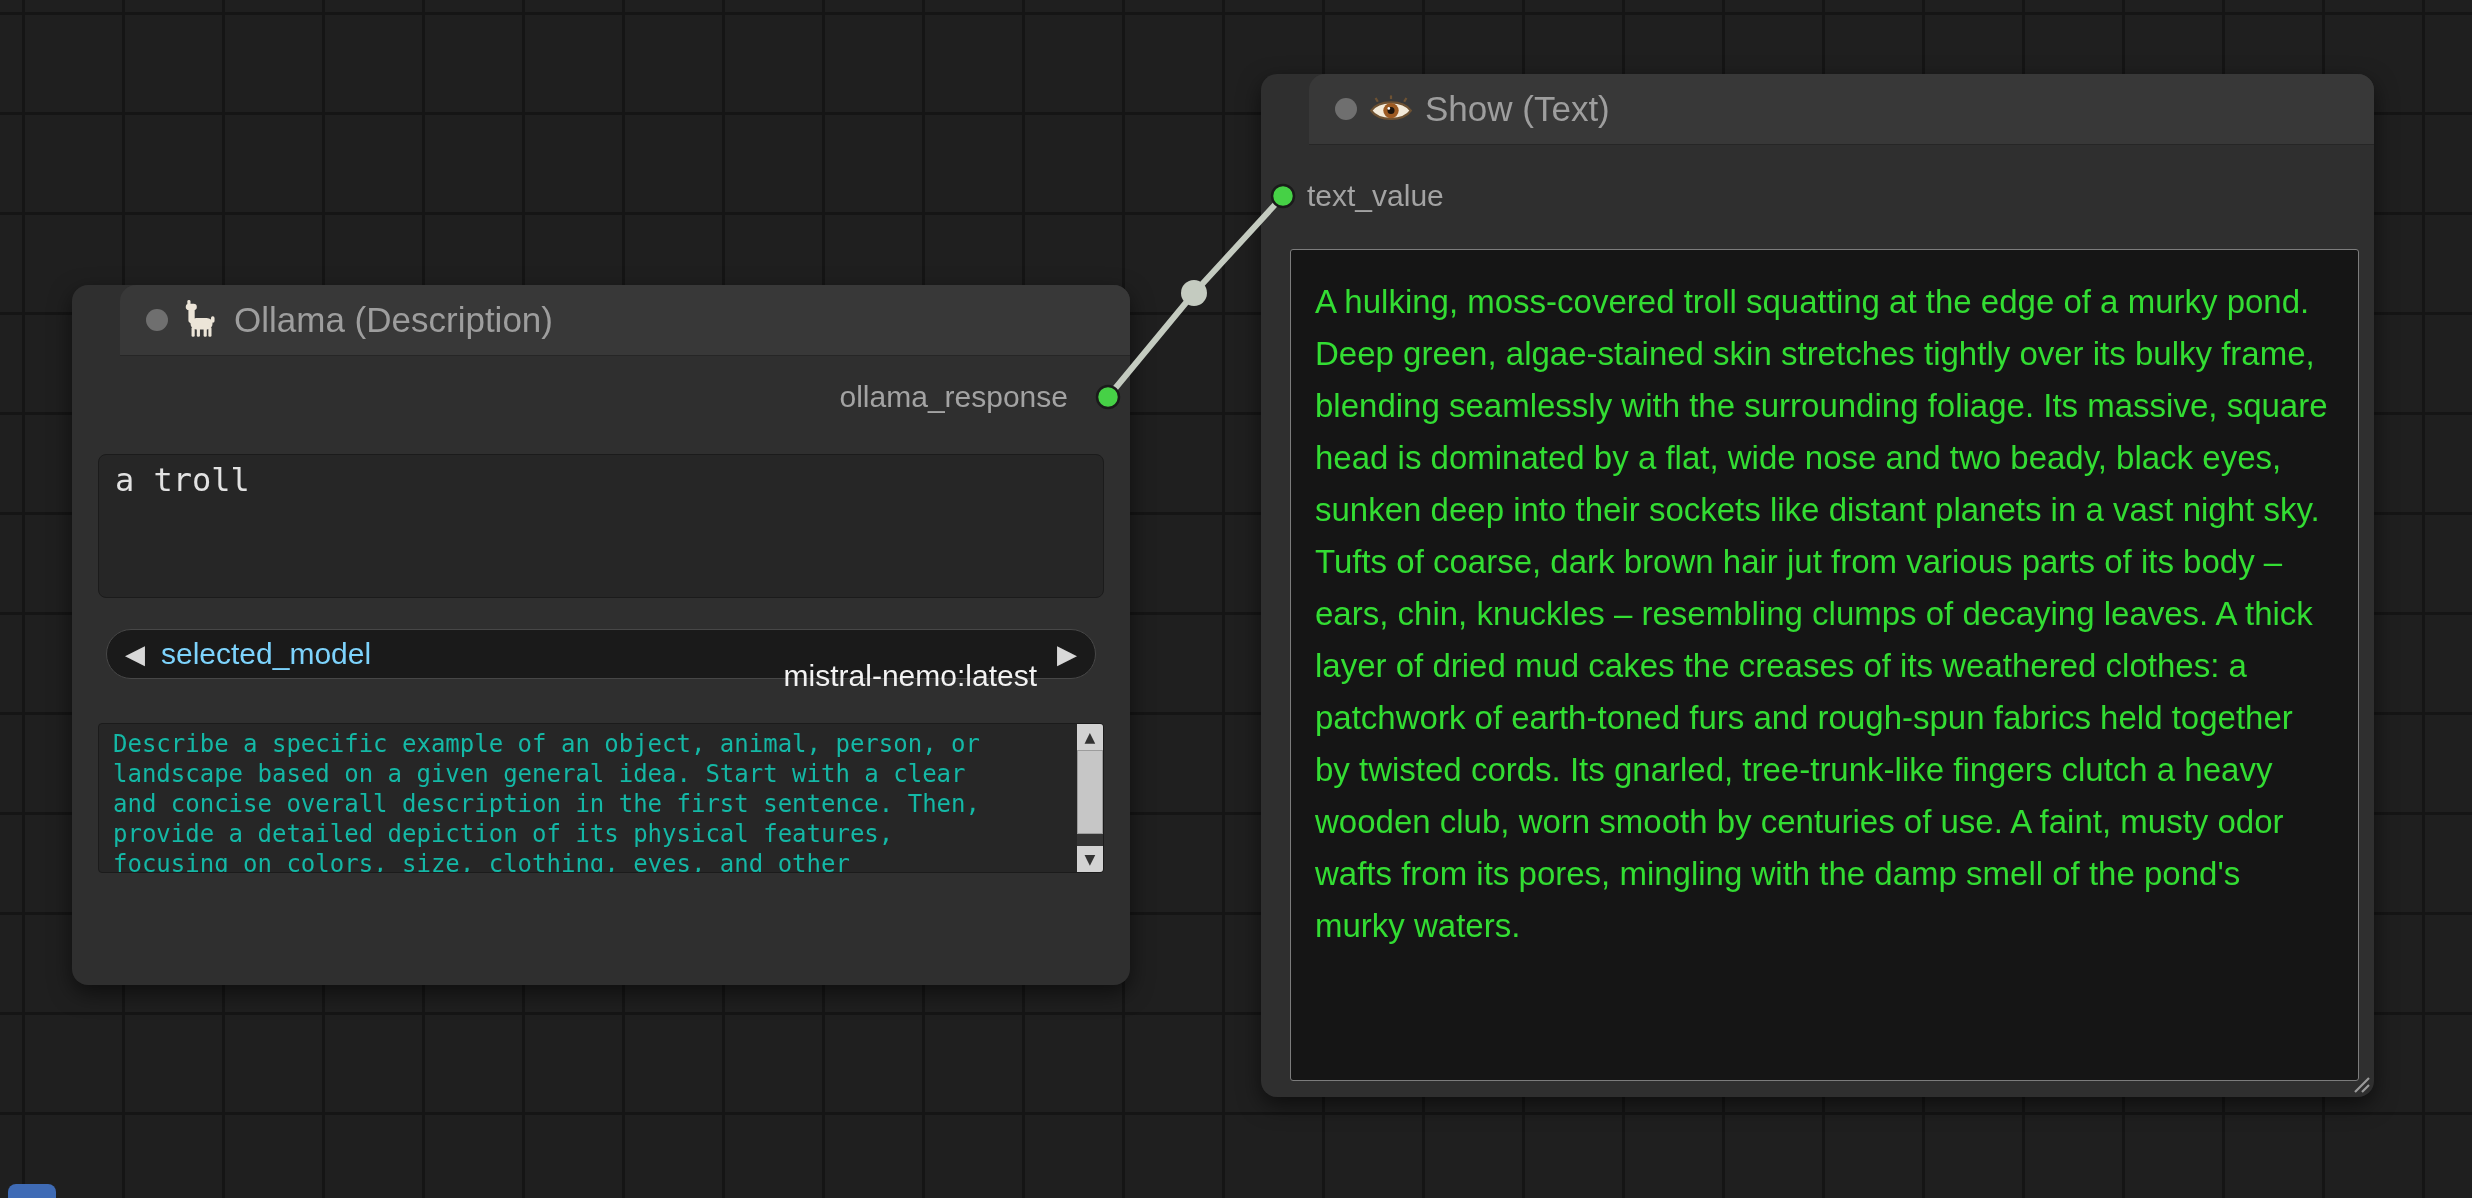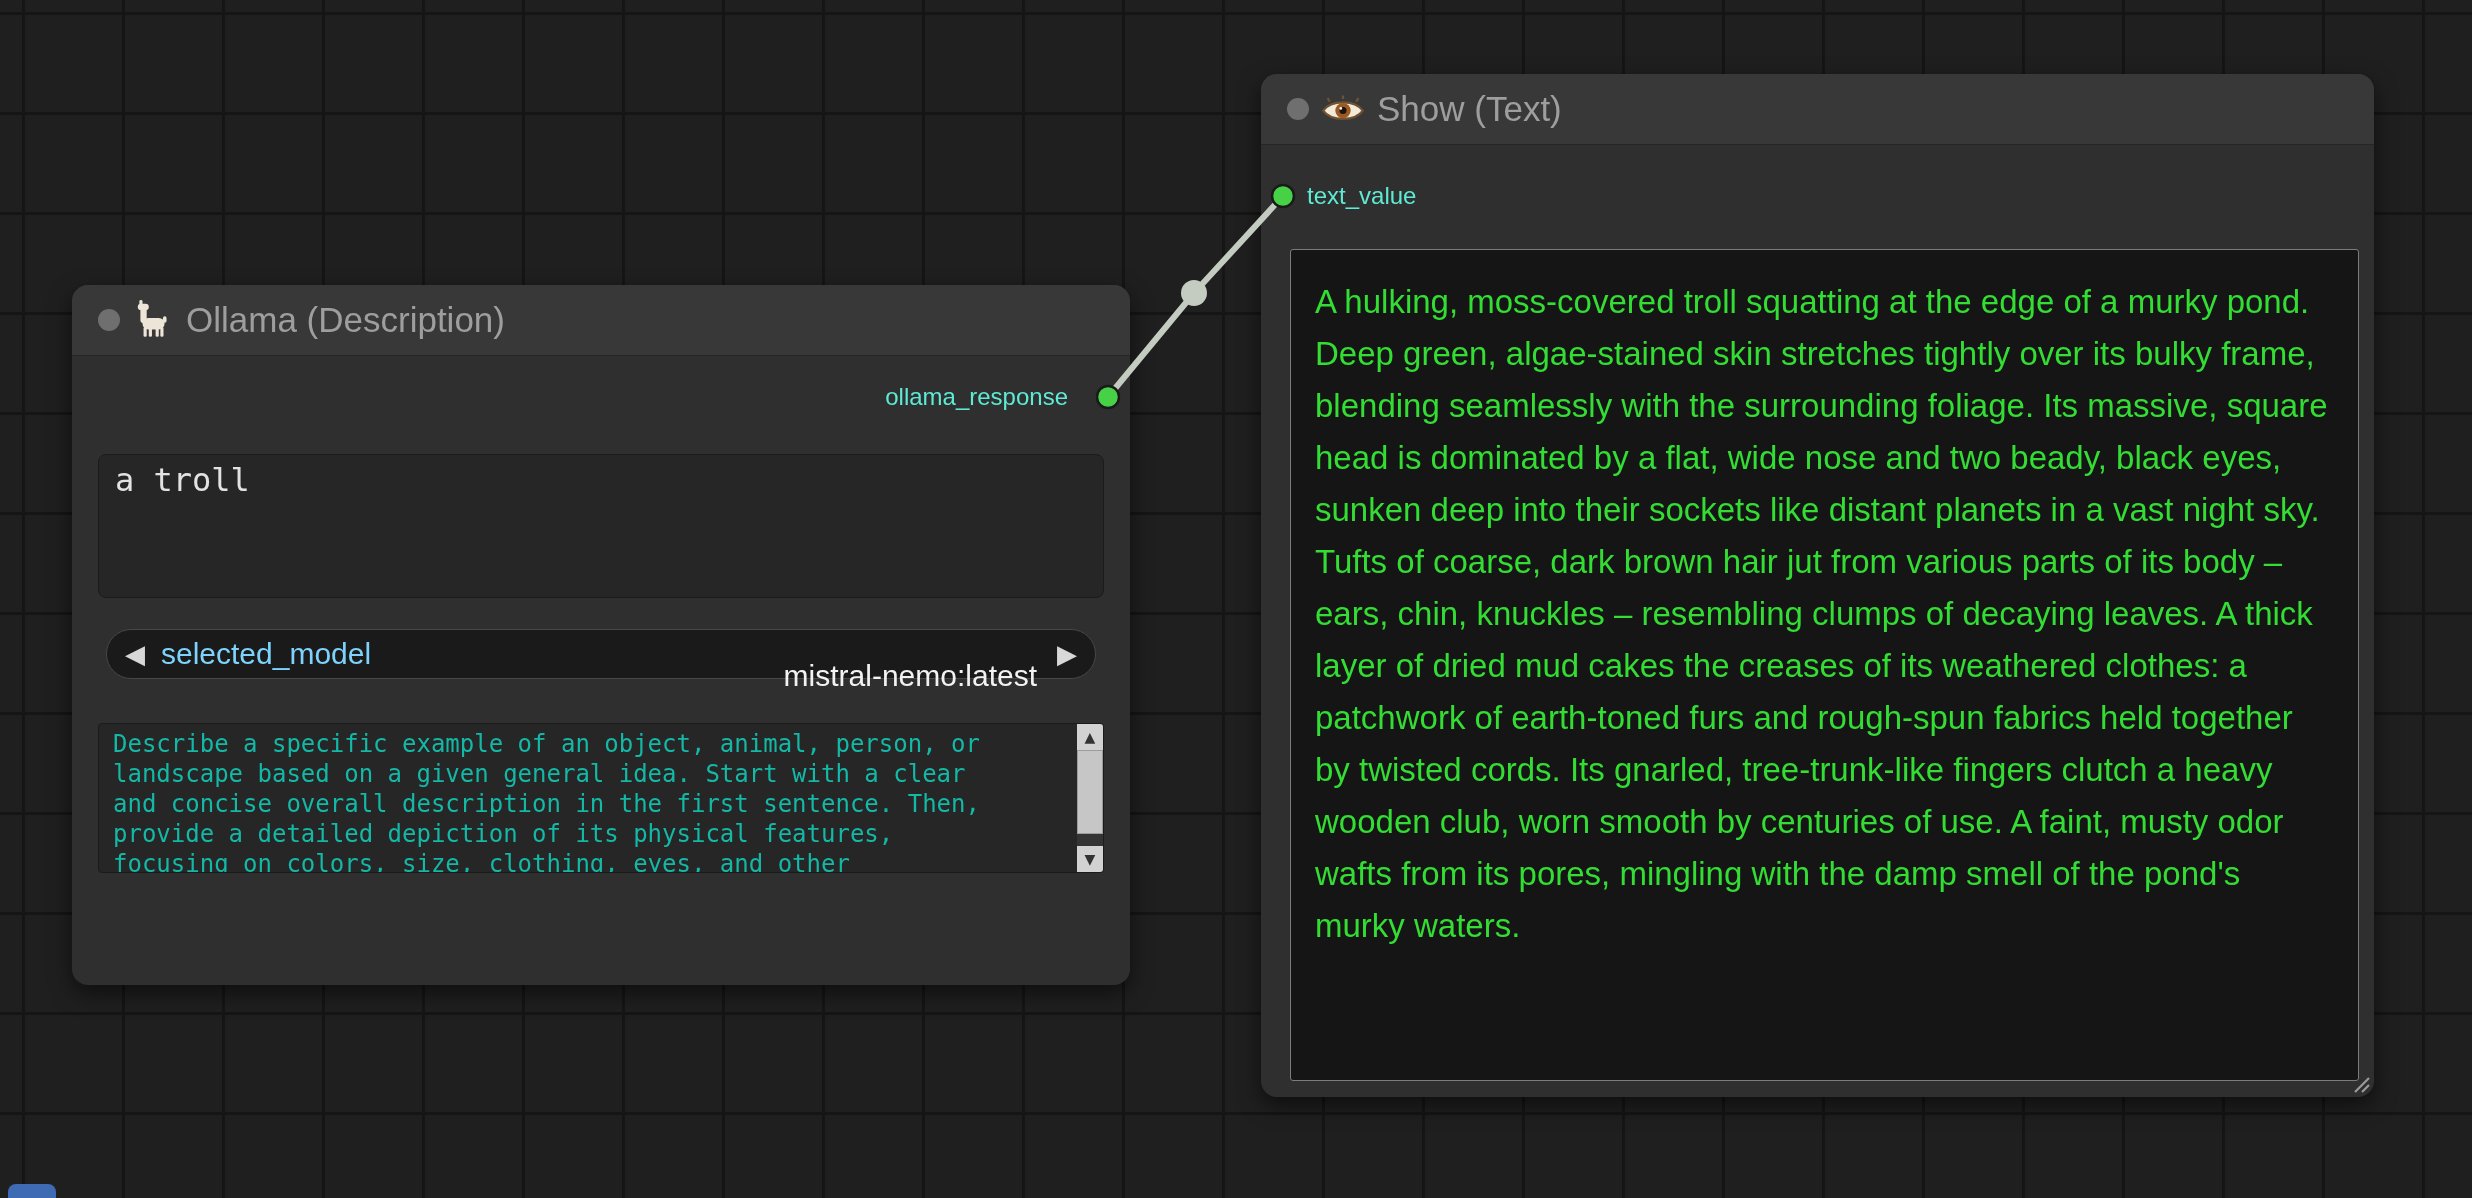--- a/index.html
+++ b/index.html
@@ -17,26 +17,26 @@
     background-size:100px 100px;
     background-position:22px 12px;
   }
   .node{
     position:absolute;background:#2f2f2f;border-radius:16px;
     box-shadow:0 8px 22px rgba(0,0,0,.55);z-index:2;
   }
   .node-header{
     height:70px;background:#383838;border-radius:16px 16px 0 0;
     border-bottom:1px solid #262626;
-    display:flex;align-items:center;padding:0 26px;gap:12px;
+    display:flex;align-items:center;padding:0 26px;gap:12px;margin-left:48px;
   }
   .collapse-dot{width:22px;height:22px;border-radius:50%;background:#6f6f6f;flex:0 0 auto;}
   .node-icon{display:flex;align-items:center;}
   .node-title{font-size:35px;color:#9e9e9e;white-space:nowrap;}
-  .slot-label{font-size:24px;color:#5eead4;line-height:36px;white-space:nowrap;}
+  .slot-label{font-size:30px;color:#a3a3a3;line-height:36px;white-space:nowrap;}
   .slot-out{position:absolute;top:94px;right:62px;}
   .slot-in{position:absolute;top:104px;left:46px;}
 
   
   .node-ollama{left:72px;top:285px;width:1058px;height:700px;}
   .widget{
     position:absolute;background:#262626;border:1px solid #1b1b1b;
     font-family:"DejaVu Sans Mono",monospace;color:#e2e2e2;
   }
   .prompt-box{

